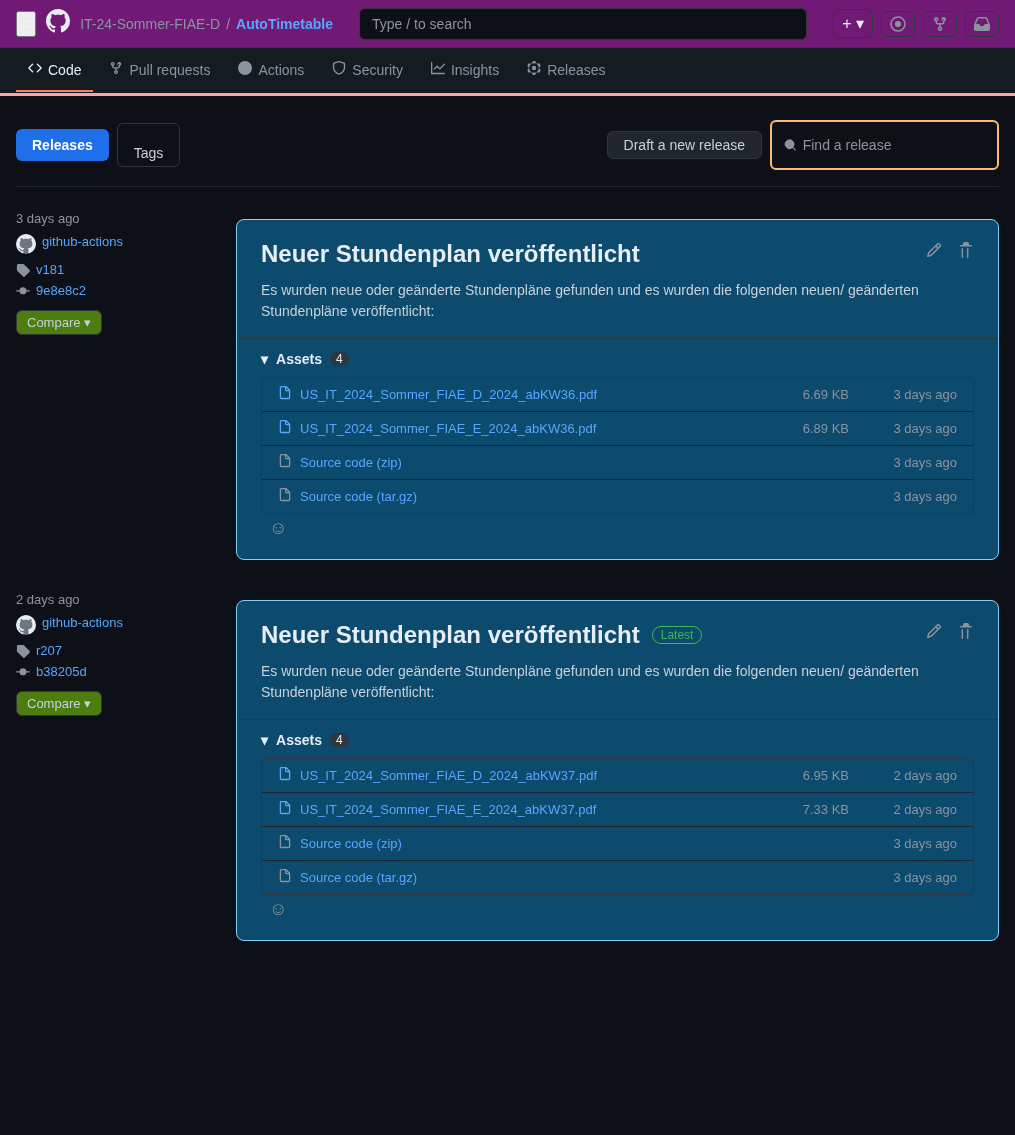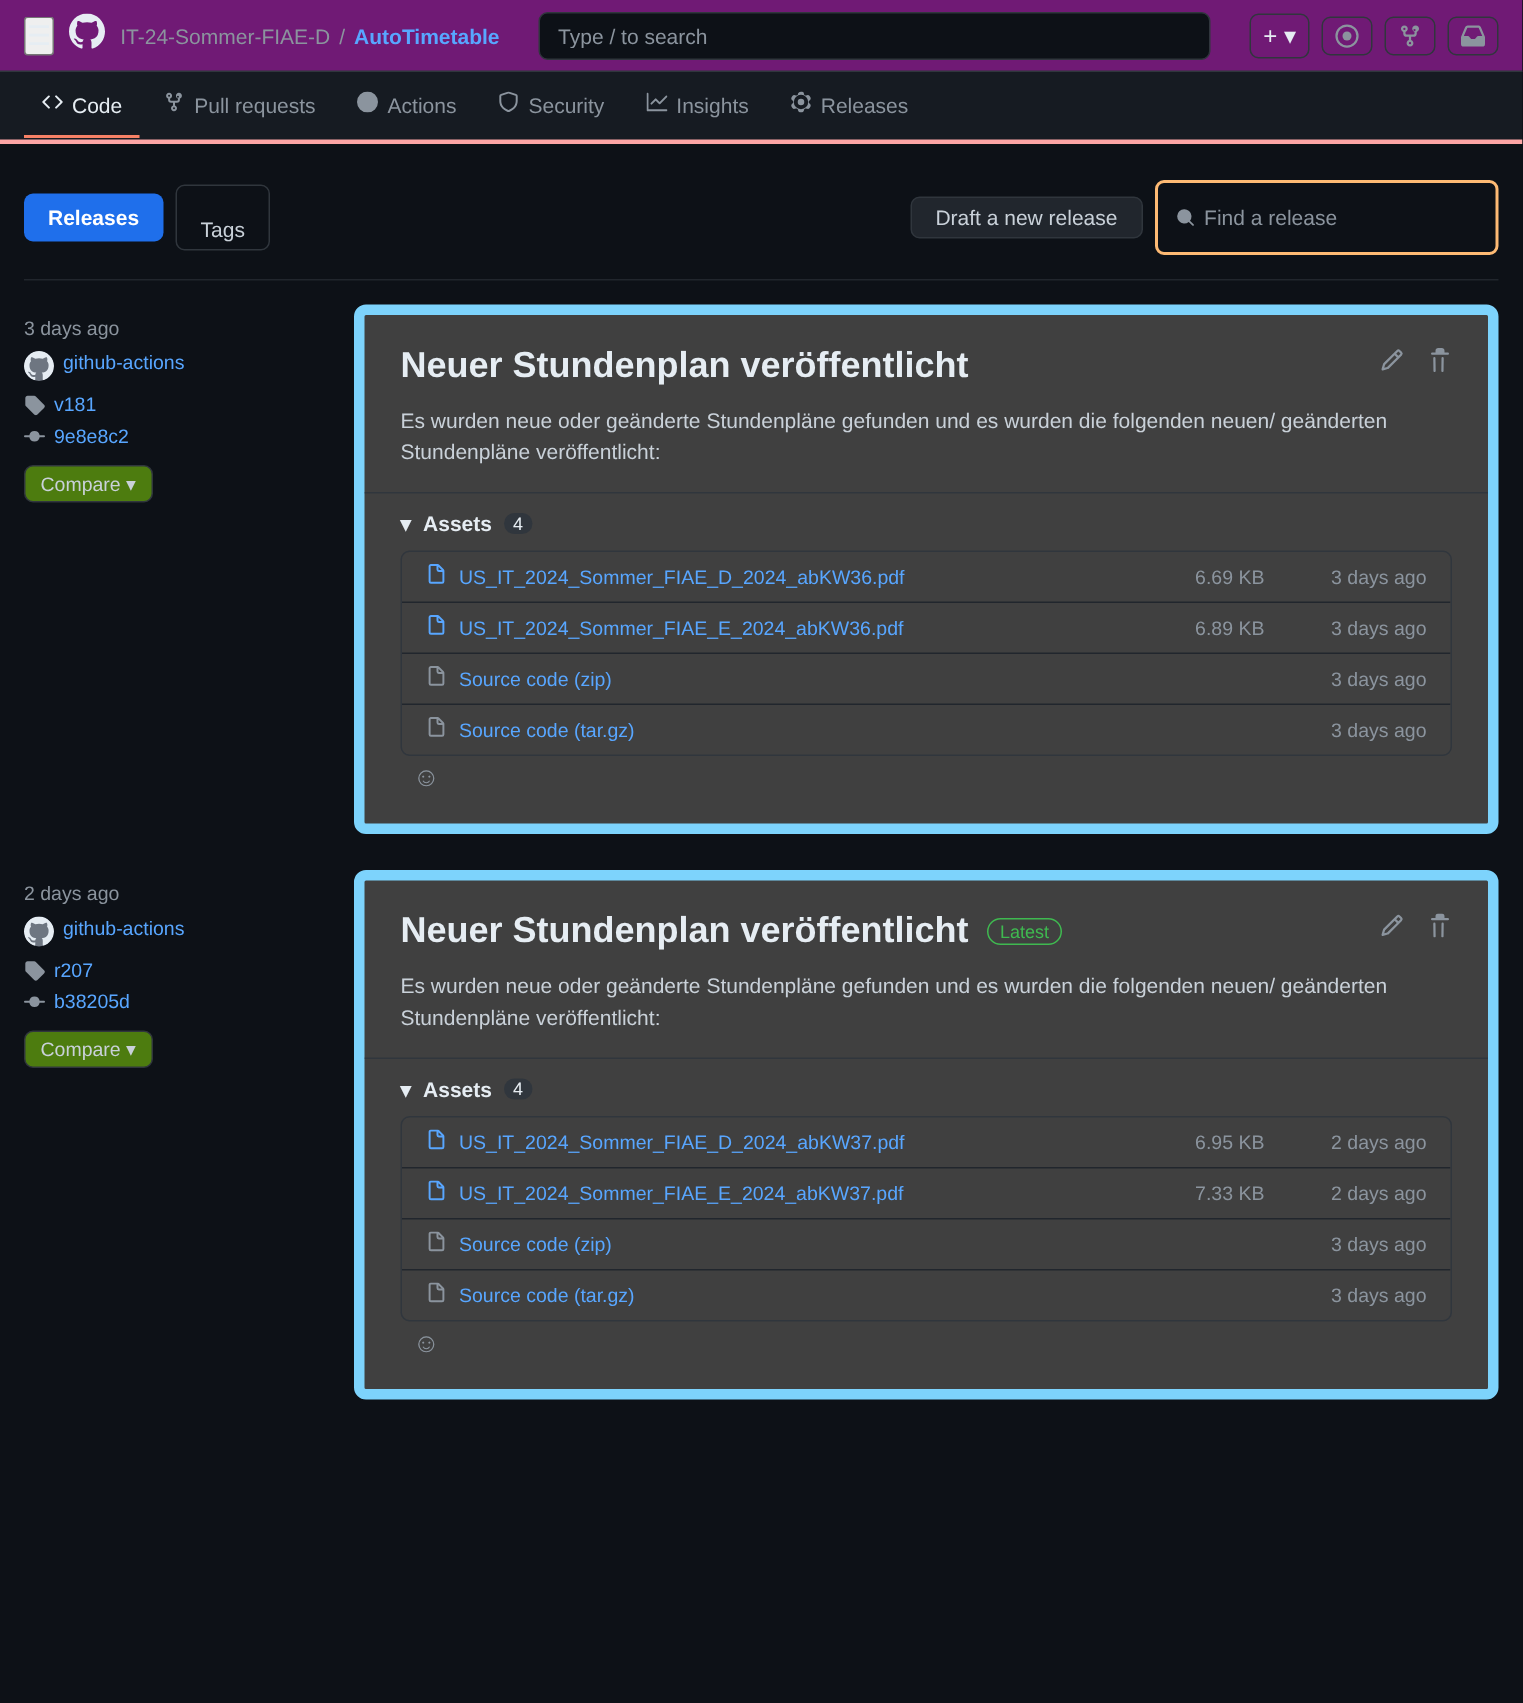--- a/index.html
+++ b/index.html
@@ -252,24 +252,25 @@
       font-size: 13px;
       padding: 4px 10px;
       display: flex;
       align-items: center;
       gap: 4px;
     }
 
     
     .release-card {
       flex: 1;
-      border: 7px solid #7dd3fc;
+      border: 1px solid #7dd3fc;
       border-radius: 8px;
       overflow: hidden;
-      background: #404040;
+      background: #0c4a6e;
+      margin-top: 16px;
     }
     .release-card-header {
       padding: 20px 24px 16px;
       position: relative;
     }
     .release-title-row {
       display: flex;
       align-items: center;
       gap: 12px;
       margin-bottom: 12px;

